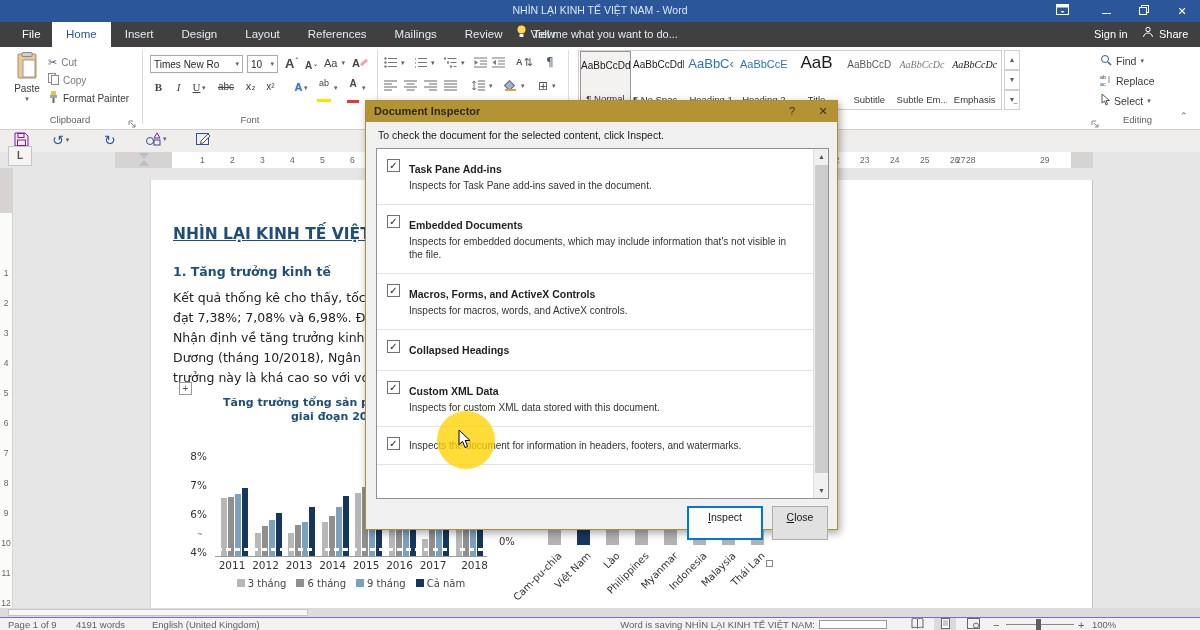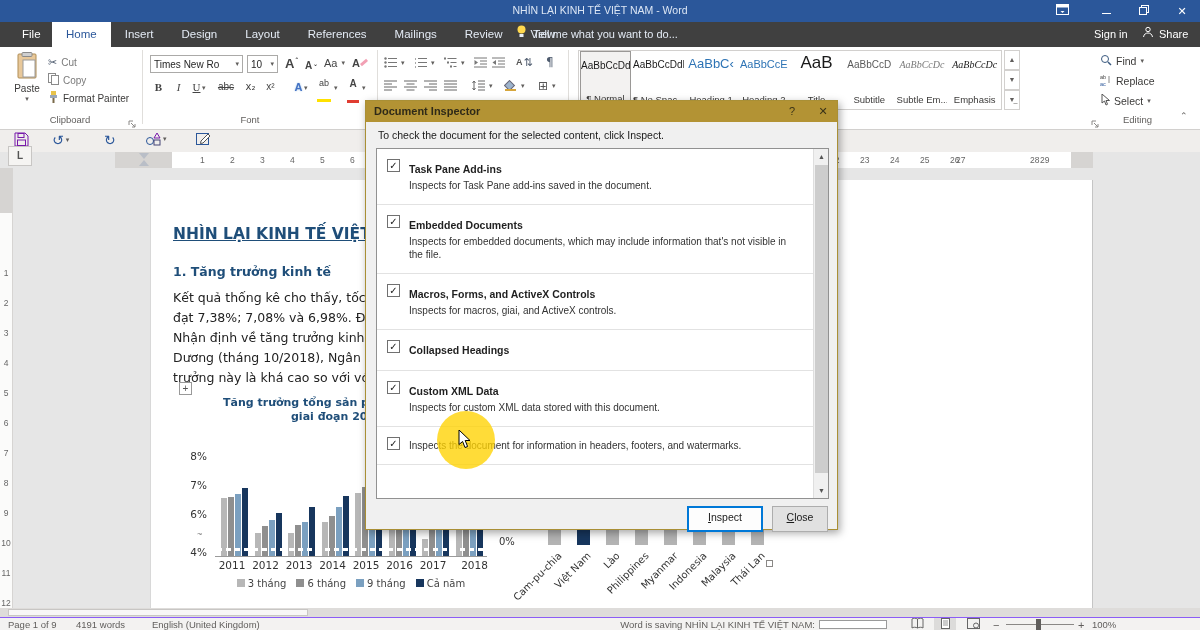--- a/index.html
+++ b/index.html
@@ -99,21 +99,21 @@
 .insp-item{position:relative;padding:10px 24px 12px 10px;border-top:1px solid #e2e2e2}
 .insp-item:first-child{border-top:none}
 .cbx{position:absolute;left:10px;top:10px;width:13px;height:13px;border:1px solid #707070;background:#fff;
      font-size:10px;line-height:12px;text-align:center;color:#1a1a1a}
 .insp-title{display:inline-block;margin-left:22px;font-size:10.5px;font-weight:bold;color:#1f1f1f;line-height:14px}
 .insp-title.hl{border:2px solid #e00000;padding:0 3px;margin-left:19px}
 .insp-desc{margin:2px 0 0 22px;font-size:10px;line-height:13px;color:#333}
 #insp-scroll{position:absolute;right:0;top:0;width:15px;height:100%;background:#f0f0f0;border-left:1px solid #dedede}
 .sarrow{position:absolute;left:0;width:15px;height:15px;font-size:7px;color:#555;text-align:center;line-height:15px}
 #sthumb{position:absolute;left:1px;top:16px;width:13px;height:308px;background:#cdcdcd}
-.dlg-btn{position:absolute;top:405px;height:26px;background:#e1e1e1;border:1px solid #adadad;
+.dlg-btn{position:absolute;top:405px;height:34px;background:#e1e1e1;border:1px solid #adadad;
          text-align:center;font-size:10.5px;color:#1a1a1a;line-height:20px}
 #btn-inspect{left:321px;width:76px;background:#fdfdfd;border:2px solid #0078d7;line-height:18px}
 .dlg-btn span::first-letter{text-decoration:underline}
 .dlg-btn span{display:block}
 
 #hl-circle{position:absolute;left:437px;top:411px;width:58px;height:58px;border-radius:50%;
            background:rgba(255,210,0,.78);z-index:11}
 #cursor{position:absolute;left:458px;top:430px;z-index:12}
 
 #hscroll{position:absolute;left:0;top:608px;width:1200px;height:9px;background:#dedcda}
@@ -472,21 +472,21 @@
     <div class="rh-num" style="left: 595px;">18</div>
     <div class="rh-num" style="left: 625px;">19</div>
     <div class="rh-num" style="left: 655px;">20</div>
     <div class="rh-num" style="left: 685px;">21</div>
     <div class="rh-num" style="left: 715px;">22</div>
     <div class="rh-num" style="left: 745px;">23</div>
     <div class="rh-num" style="left: 775px;">24</div>
     <div class="rh-num" style="left: 805px;">25</div>
     <div class="rh-num" style="left: 835px;">26</div>
     <div class="rh-num" style="left: 841px;">27</div>
-    <div class="rh-num" style="left: 915px;">28</div>
+    <div class="rh-num" style="left: 851px;">28</div>
     <div class="rh-num" style="left: 925px;">29</div>
   </div>
 <div id="ruler-v">
   <div class="rv-margin" style="top:0;height:45px"></div>
 <div class="rv-num" style="top: 100px;">1</div>
     <div class="rv-num" style="top: 130px;">2</div>
     <div class="rv-num" style="top: 160px;">3</div>
     <div class="rv-num" style="top: 190px;">4</div>
     <div class="rv-num" style="top: 220px;">5</div>
     <div class="rv-num" style="top: 250px;">6</div>
@@ -607,21 +607,21 @@
   <div id="dlg-titlebar">
     <div id="dlg-title">Document Inspector</div>
     <div class="dlg-tbtn" style="left:413px">?</div>
     <div class="dlg-tbtn" style="left:444px">✕</div>
   </div>
   <div id="dlg-instr">To check the document for the selected content, click Inspect.</div>
   <div id="insp-list">
     <div id="insp-items" style="margin-right:15px">
         <div class="insp-item"><div class="cbx">✓</div><span class="insp-title">Task Pane Add-ins</span><div class="insp-desc">Inspects for Task Pane add-ins saved in the document.</div></div>
         <div class="insp-item"><div class="cbx">✓</div><span class="insp-title">Embedded Documents</span><div class="insp-desc">Inspects for embedded documents, which may include information that's not visible in the file.</div></div>
-        <div class="insp-item"><div class="cbx">✓</div><span class="insp-title">Macros, Forms, and ActiveX Controls</span><div class="insp-desc">Inspects for macros, giai, and ActiveX controls.</div></div>
+        <div class="insp-item"><div class="cbx">✓</div><span class="insp-title">Macros, Forms, and ActiveX Controls</span><div class="insp-desc">Inspects for macros, words, and ActiveX controls.</div></div>
         <div class="insp-item"><div class="cbx">✓</div><span class="insp-title">Collapsed Headings</span></div>
         <div class="insp-item"><div class="cbx">✓</div><span class="insp-title">Custom XML Data</span><div class="insp-desc">Inspects for custom XML data stored with this document.</div></div>
         <div class="insp-item"><div class="cbx">✓</div><div class="insp-desc">Inspects the document for information in headers, footers, and watermarks.</div></div>
         <div class="insp-item"></div>
       </div>
     <div id="insp-scroll">
       <div class="sarrow" style="top:0">▲</div>
       <div id="sthumb"></div>
       <div class="sarrow" style="bottom:0">▼</div>
     </div>

